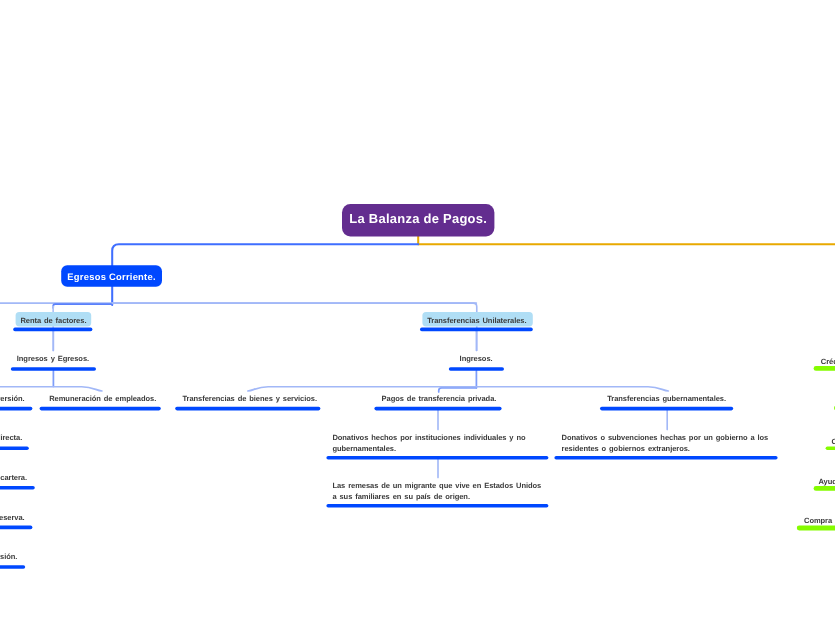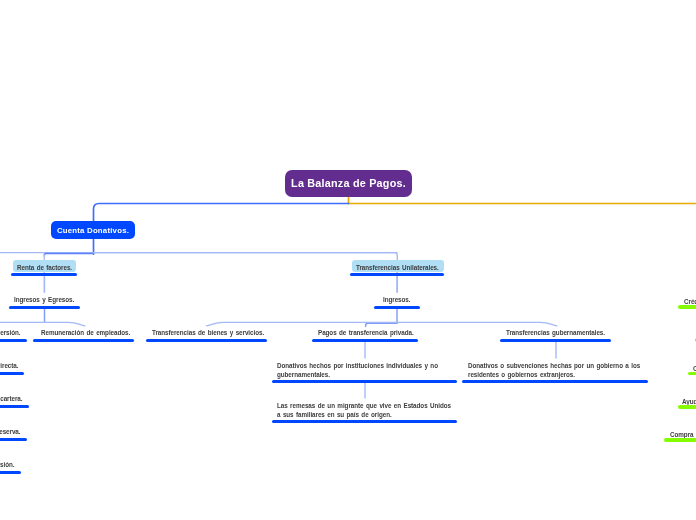--- a/index.html
+++ b/index.html
@@ -106,14 +106,14 @@
   <div class="lbl" style="left:693px;top:364.2px">C</div>
   <div class="bar g" style="left:688px;top:371.9px;width:60px"></div>
 
   <div class="lbl" style="left:682px;top:397.2px">Ayud</div>
   <div class="bar g" style="left:678px;top:405.4px;width:60px"></div>
 
   <div class="lbl" style="left:670px;top:430.2px">Compra y</div>
   <div class="bar g" style="left:664px;top:438.4px;width:60px"></div>
 
   <div class="node root-box" style="left:285px;top:170px;width:127px;height:26.6px">La Balanza de Pagos.</div>
-  <div class="node l1-box" style="left:51px;top:221px;width:84px;height:18.4px">Cuenta Donativos.</div>
+  <div class="node l1-box" style="left:51px;top:221px;width:84px;height:18.4px">Egresos Corriente.</div>
 </div>
 
 </body></html>

